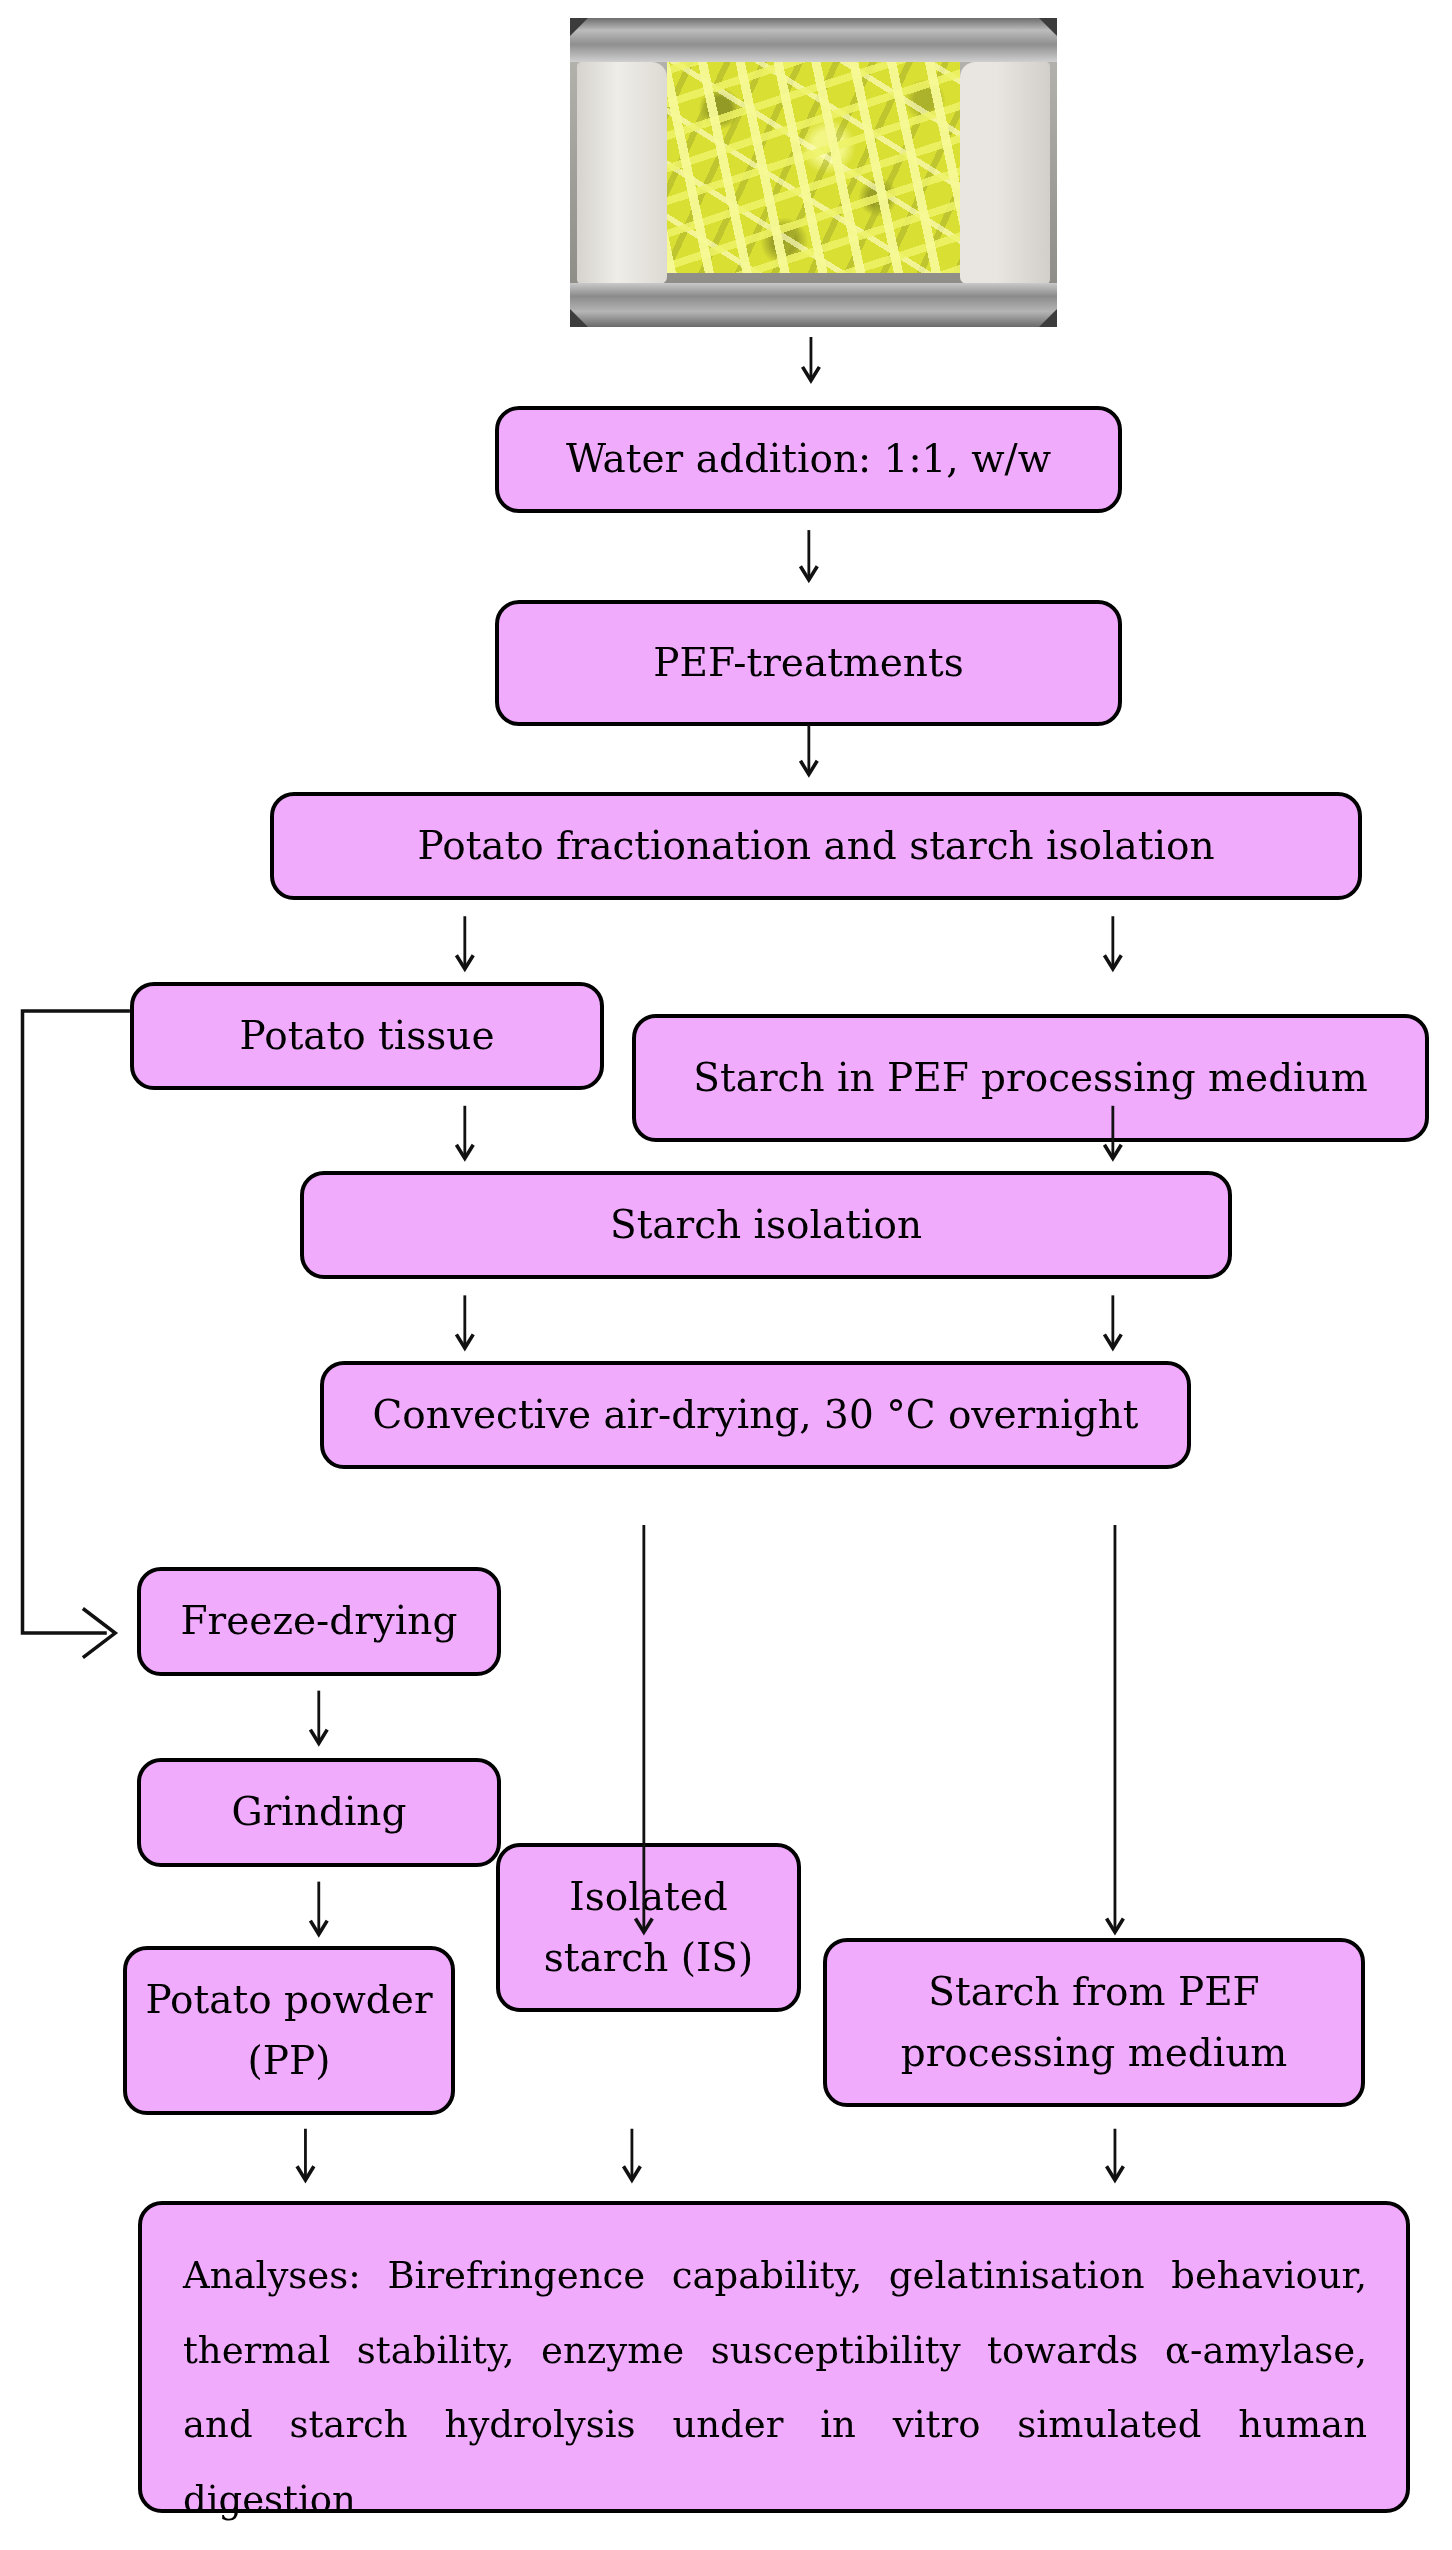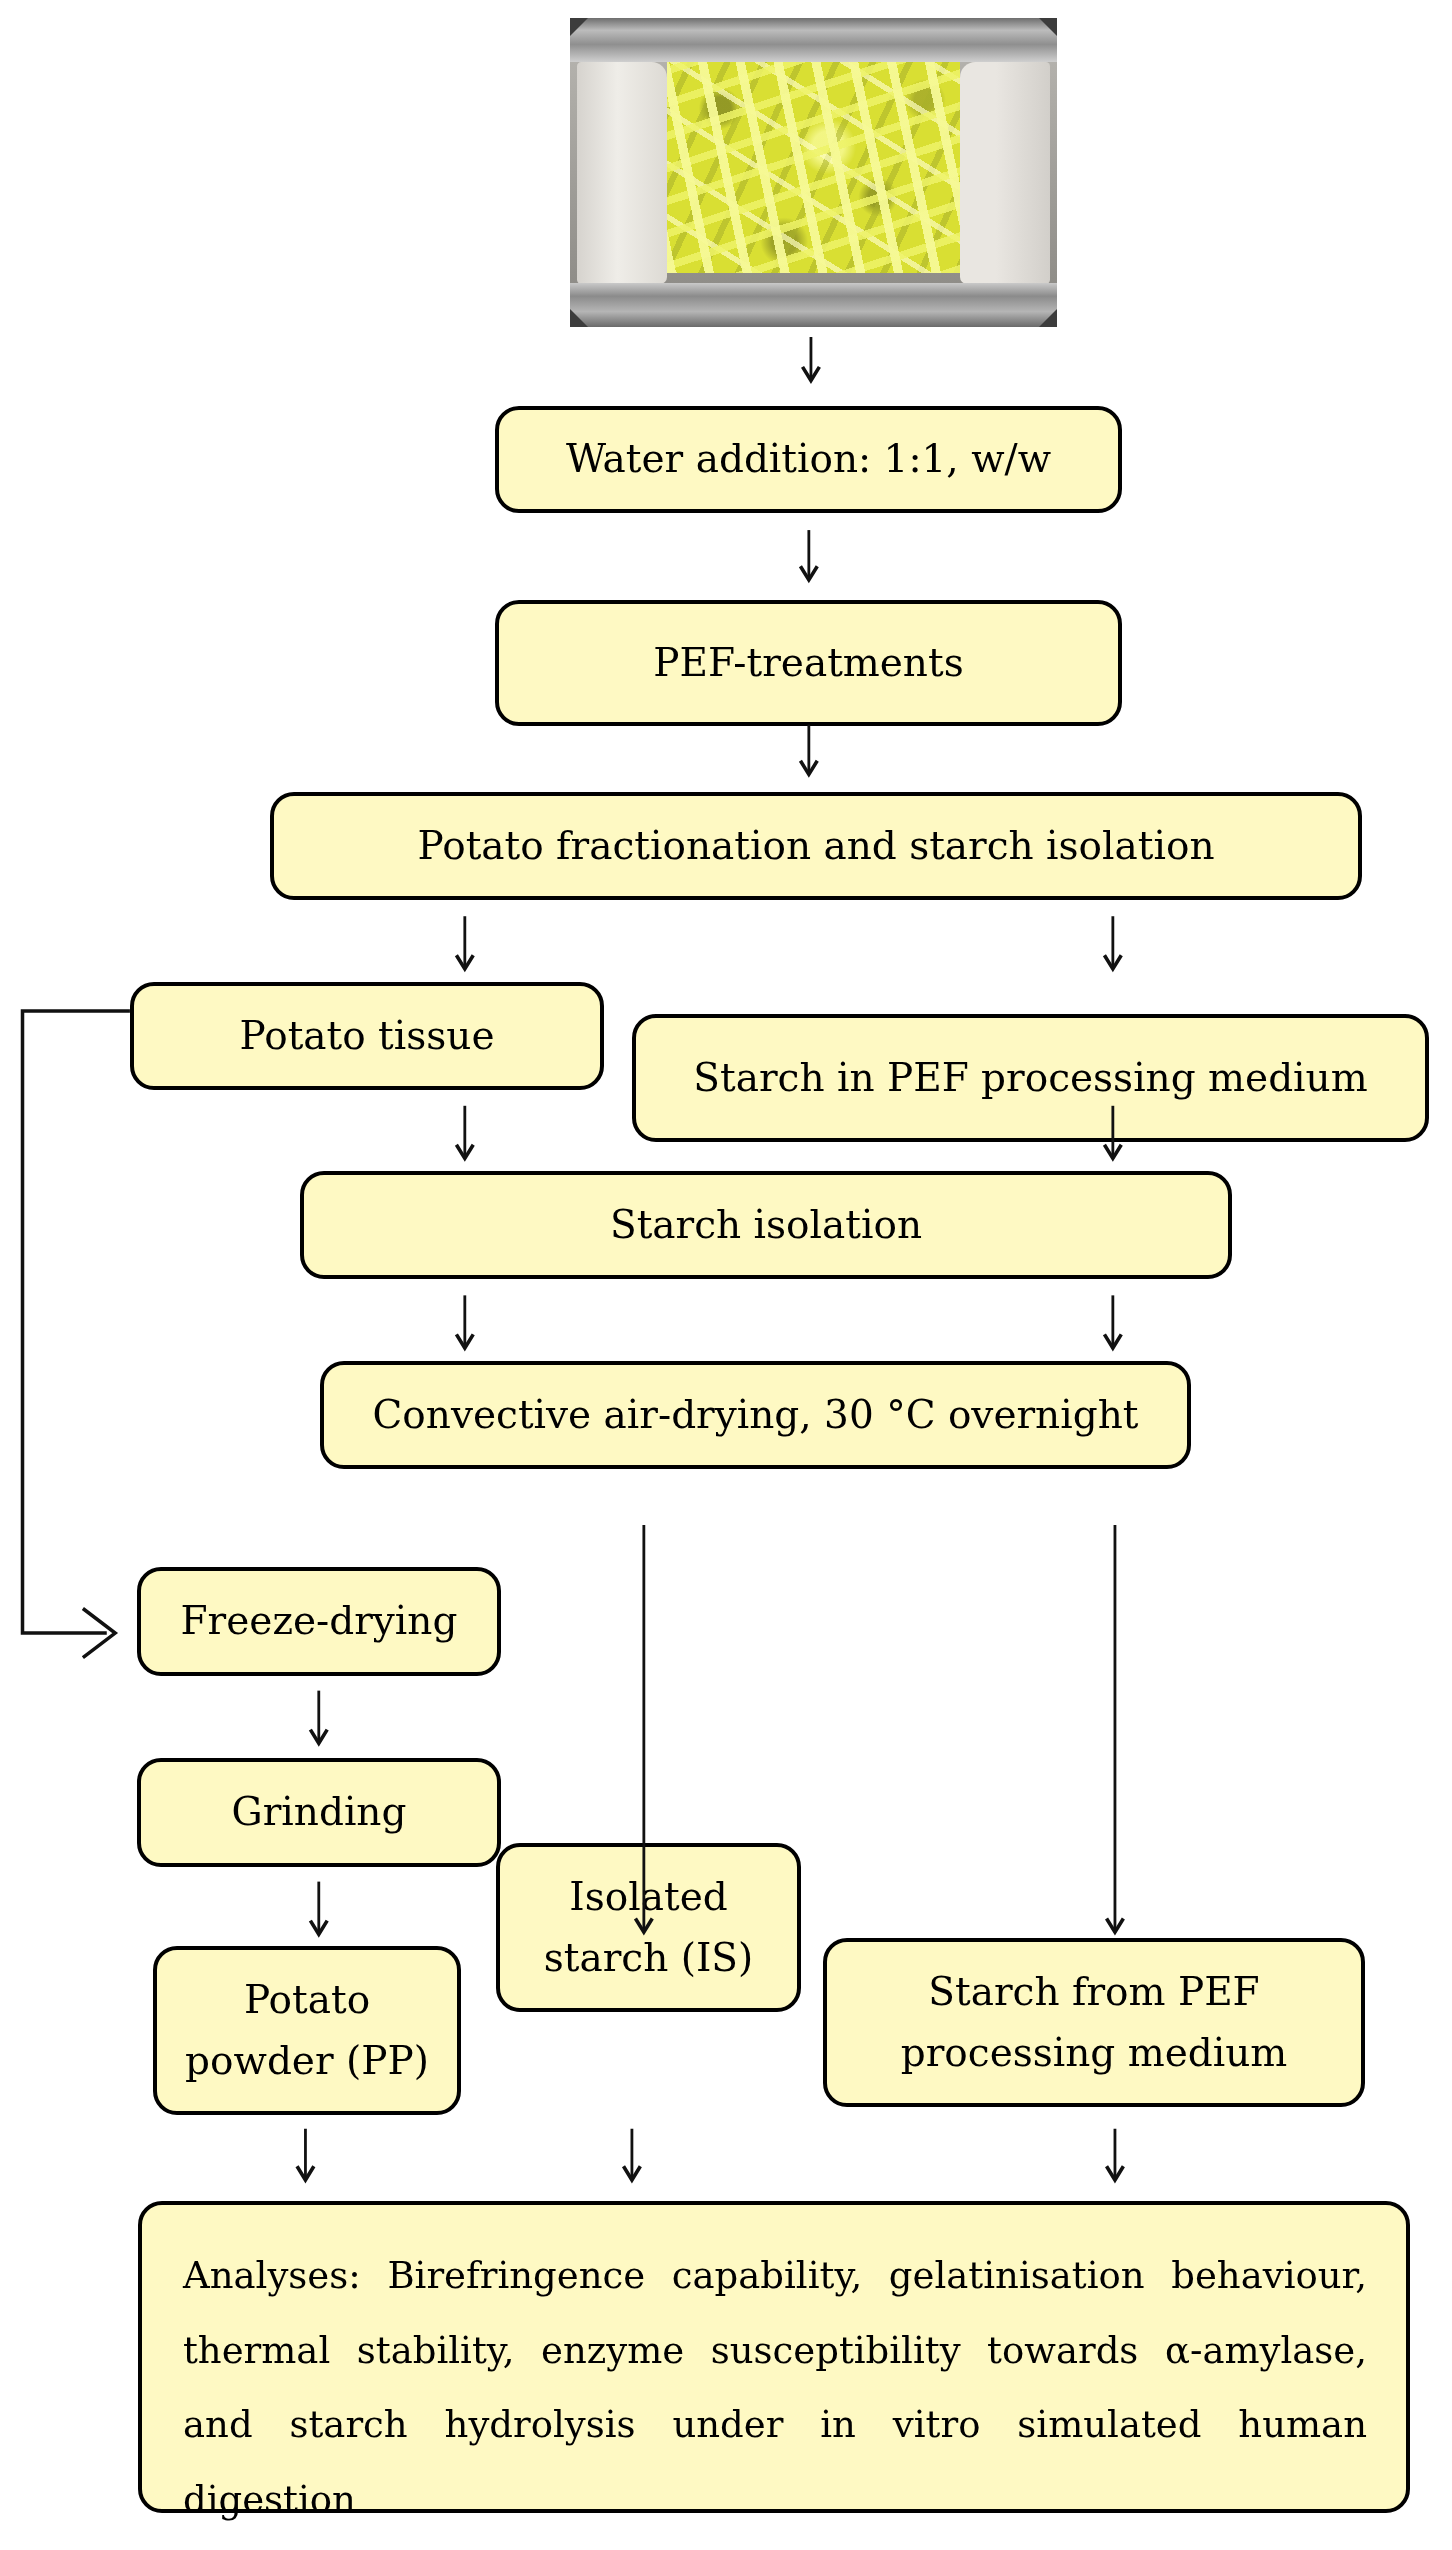--- a/index.html
+++ b/index.html
@@ -2,21 +2,21 @@
 <html style="--line: #111111; --box_border: #000000; --background: #ffffff; --potato_yellow: #d9df33; --frame_metal: #9a9a9a; --frame_plastic: #eceae5;font-size:11.2px"><head>
 <meta charset="utf-8">
 <style>
   html,body{margin:0;padding:0;background:#ffffff;}
   body{width:1452px;height:2550px;position:relative;
        font-family:"DejaVu Serif","Liberation Serif",serif;color:#000;}
   .canvas{position:absolute;left:0;top:0;width:1452px;height:2550px;background:var(--background,#fff);}
 
   
   .node{position:absolute;box-sizing:border-box;border:4.2px solid var(--box_border,#000);
-        border-radius:24px;background:#fef9c3;display:flex;align-items:center;justify-content:center;
+        border-radius:24px;background:#f0abfc;display:flex;align-items:center;justify-content:center;
         text-align:center;}
   .node-label{font-size:39px;line-height:1.5;padding:0 17px;}
   .node.small .node-label{font-size:39px;}
   .node.analyses{align-items:flex-start;justify-content:flex-start;}
   .node.analyses .node-label{font-size:37px;line-height:2.02;text-align:justify;
         text-align-last:left;padding:34px 39px 0 41px;}
 
   
   svg.arrows{position:absolute;left:0;top:0;pointer-events:none;}
   svg.arrows line, svg.arrows path{stroke:var(--line,#111);fill:none;}
@@ -101,21 +101,21 @@
   </div>
 
   <div class="node" style="left:137px;top:1567px;width:364px;height:109px">
     <span class="node-label">Freeze-drying</span>
   </div>
 
   <div class="node" style="left:137px;top:1758px;width:364px;height:109px">
     <span class="node-label">Grinding</span>
   </div>
 
-  <div class="node small" style="left:153px;top:1946px;width:308px;height:169px">
+  <div class="node small" style="left:123px;top:1946px;width:332px;height:169px">
     <span class="node-label" style="line-height:1.55">Potato powder (PP)</span>
   </div>
 
   <div class="node small" style="left:496px;top:1843px;width:305px;height:169px">
     <span class="node-label" style="line-height:1.55">Isolated starch (IS)</span>
   </div>
 
   <div class="node small" style="left:823px;top:1938px;width:542px;height:169px">
     <span class="node-label" style="line-height:1.55;max-width:435px">Starch from PEF processing medium</span>
   </div>

